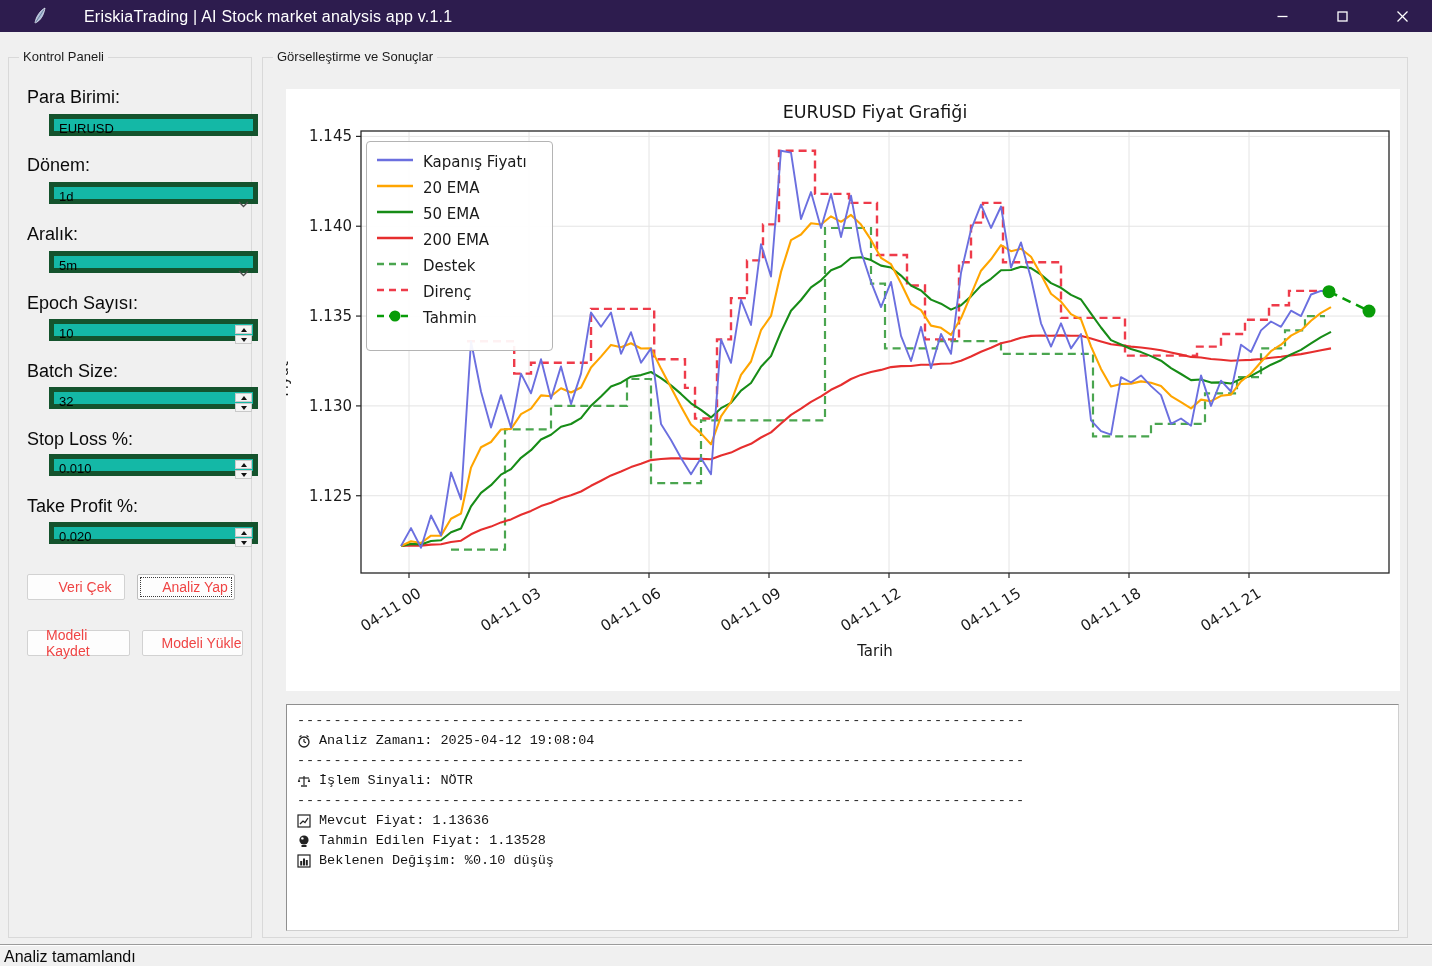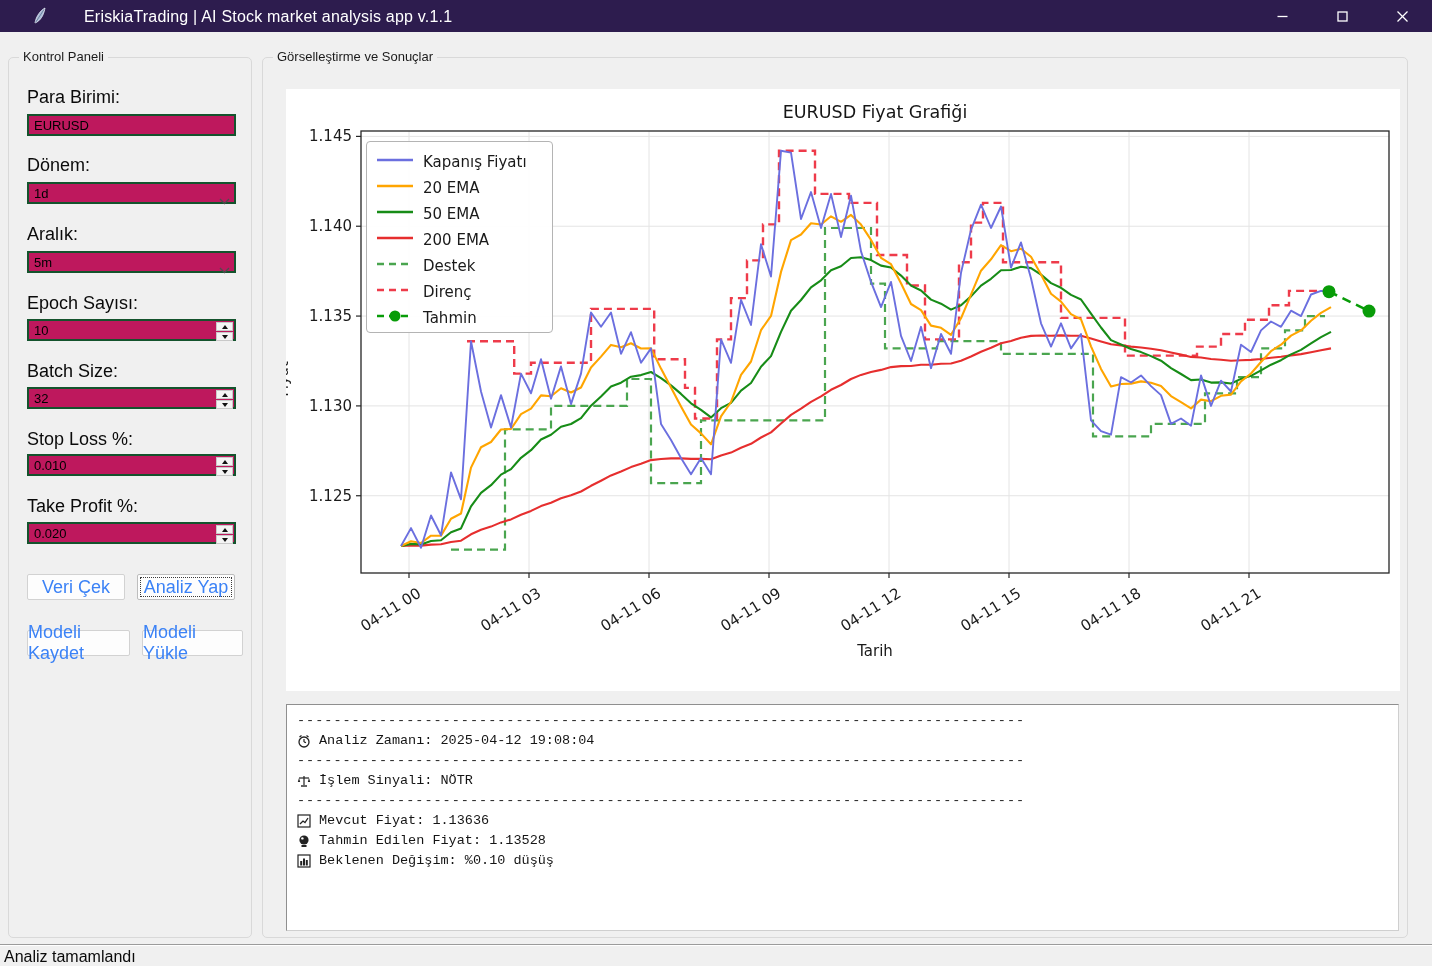--- a/index.html
+++ b/index.html
@@ -7,47 +7,47 @@
     font-family:"Liberation Sans", sans-serif; }
 
   
   .titlebar { position:absolute; left:0; top:0; width:1432px; height:32px; background:#2d1c4e; }
   .titlebar .app-icon { position:absolute; left:32px; top:7px; width:16px; height:18px; }
   .titlebar .title { position:absolute; left:72px; top:8px; color:#ffffff; font-size:16px; letter-spacing:.2px;margin-left:12px; }
   .win-btn { position:absolute; top:0; width:60px; height:32px; display:flex; align-items:center; justify-content:center; }
   .win-btn svg { stroke:#ffffff; stroke-width:1.3; fill:none; }
 
   
-  .groupframe { position:absolute; border:1px solid #d9d9d9; border-radius:5px; }
+  .groupframe { position:absolute; border:1px solid #d9d9d9; border-radius:0; }
   .groupframe > .gf-label { position:absolute; top:-9px; left:10px; background:#f0f0f0; padding:0 4px;
     font-size:13px; color:#1b1b1b; white-space:nowrap; }
 
   
   .fieldlabel { position:absolute; font-size:18px; color:#0a0a0a; white-space:nowrap; }
-  .entry, .combo, .spin { position:absolute; width:209px; height:22px; background:#be185d; border:2px solid #14532d; }
+  .entry, .combo, .spin { position:absolute; width:209px; height:22px; background:#14b8a6; border:5px solid #14532d;margin-left:22px; }
   .entry input, .combo input, .spin input { width:100%; height:100%; border:0; outline:none; padding:0 5px;
     font-size:13px; font-family:"Liberation Sans", sans-serif; color:#000; background:transparent; }
   .combo .chev { position:absolute; right:4px; top:7px; }
   .spin input { width:calc(100% - 18px); }
   .spin .spin-btns { position:absolute; right:1px; top:1px; width:17px; height:18px; }
   .spin-btn { position:absolute; right:0; width:17px; height:9px; background:#f4f4f4; border:1px solid #c9c9c9;
     display:flex; align-items:center; justify-content:center; }
   .spin-btn.up { top:0; } .spin-btn.down { top:10px; }
   .tri-up { width:0; height:0; border-left:3.5px solid transparent; border-right:3.5px solid transparent; border-bottom:4.5px solid #111; }
   .tri-down { width:0; height:0; border-left:3.5px solid transparent; border-right:3.5px solid transparent; border-top:4.5px solid #111; }
 
   .btn { position:absolute; background:#fdfdfd; border:1px solid #d2d2d2; border-radius:2px;
-    font-size:18px; color:#3b82f6; display:flex; align-items:center; justify-content:center; cursor:default; }
+    font-size:14px; color:#ef4444; display:flex; align-items:center; justify-content:center; cursor:default;padding-left:18px; }
   .btn.focused { border-color:#bdbdbd; outline:1px dotted #3a3a3a; outline-offset:-4px; }
 
   
   #chart-canvas { position:absolute; left:23px; top:31px; width:1114px; height:602px; background:#ffffff; overflow:hidden; }
   #chart-svg { position:absolute; left:0; top:0; }
   #chart-legend { position:absolute; left:80px; top:52px; width:187px; background:rgba(255,255,255,.93);
-    border:1px solid #b4b4b4; border-radius:4px; padding:7px 10px 1px 10px; }
+    border:1px solid #b4b4b4; border-radius:4px; padding:7px 10px 19px 10px; }
   .legend-row { display:flex; align-items:center; height:26px; }
   .legend-sample { width:36px; margin-right:10px; flex:none; }
   .legend-label { font-family:"DejaVu Sans", sans-serif; font-size:15px; color:#1a1a1a; white-space:nowrap; }
 
   
   #results-box { position:absolute; left:23px; top:646px; width:1113px; height:227px; background:#fff;
     border:1px solid #8f8f8f; border-bottom-color:#cfcfcf; border-right-color:#cfcfcf;
     font-family:"Liberation Mono", "DejaVu Sans Mono", monospace; font-size:13.5px; color:#151515;
     padding:6px 10px; overflow:hidden; }
   .res-line { height:20px; line-height:20px; white-space:nowrap; display:flex; align-items:center; }

